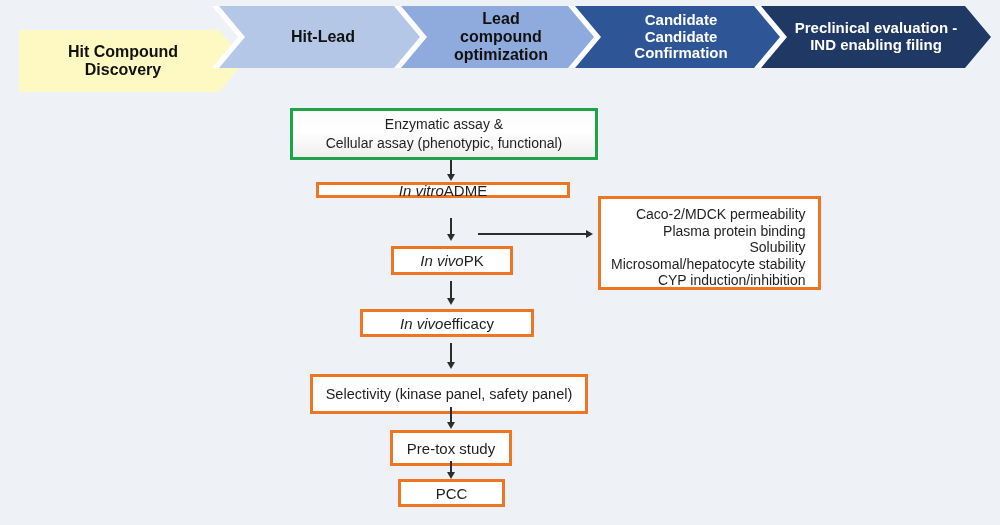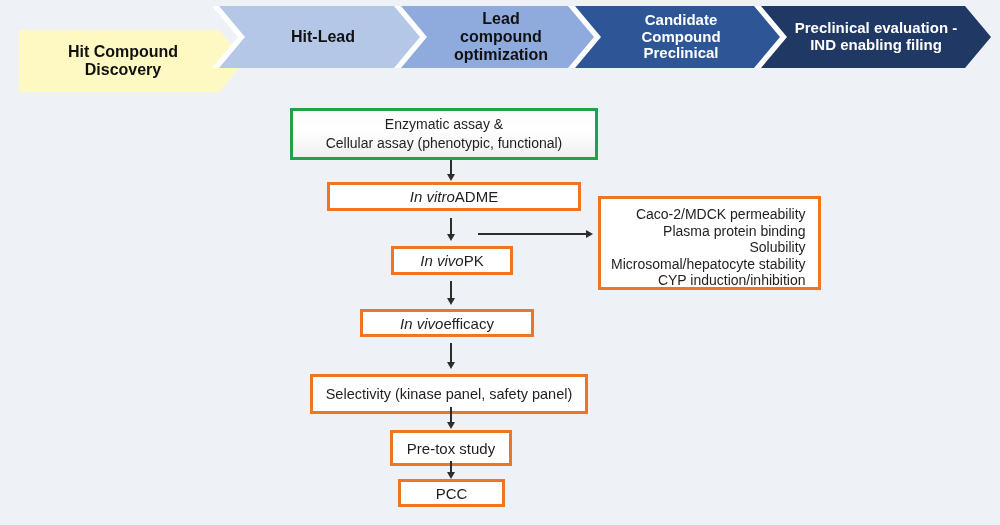--- a/index.html
+++ b/index.html
@@ -63,21 +63,21 @@
   }
   .it { font-style: italic; }
 
   .assay-box {
     left: 290px; top: 108px; width: 308px; height: 52px;
     border: 3px solid #1fa24a;
     background: linear-gradient(180deg, #fbfbfb 0%, #ffffff 45%, #efefef 100%);
     flex-direction: column;
     font-size: 14px; line-height: 19px;
   }
-  .adme-box        { left: 316px; top: 182px; width: 254px; height: 29px; margin-left: 11px; }
+  .adme-box        { left: 316px; top: 182px; width: 254px; height: 16px; }
   .pk-box          { left: 391px; top: 246px; width: 122px; height: 29px; }
   .efficacy-box    { left: 360px; top: 309px; width: 174px; height: 28px; }
   .selectivity-box { left: 310px; top: 374px; width: 278px; height: 40px; font-size: 14.5px; }
   .pretox-box      { left: 390px; top: 430px; width: 122px; height: 36px; }
   .pcc-box         { left: 398px; top: 479px; width: 107px; height: 28px; }
 
   .detail-box {
     left: 598px; top: 196px; width: 223px; height: 94px;
     align-items: flex-start; justify-content: flex-start;
     text-align: right;
@@ -133,21 +133,21 @@
         <span class="stage-label">Hit-Lead</span>
       </div>
     </div>
     <div class="stage">
       <div class="stage-inner" style="background-color: rgb(143, 170, 220); color: rgb(17, 17, 17);">
         <span class="stage-label">Lead compound optimization</span>
       </div>
     </div>
     <div class="stage">
       <div class="stage-inner" style="background-color: rgb(46, 86, 151); color: rgb(255, 255, 255);">
-        <span class="stage-label">Candidate Compound Preclinical</span>
+        <span class="stage-label">Candidate Candidate Confirmation</span>
       </div>
     </div>
     <div class="stage">
       <div class="stage-inner" style="background-color: rgb(32, 56, 100); color: #ffffff;">
         <span class="stage-label">Preclinical evaluation - IND enabling filing</span>
       </div>
     </div>
   </div>
 
   <div class="fbox assay-box" style="border-color: rgb(31, 162, 74);">

